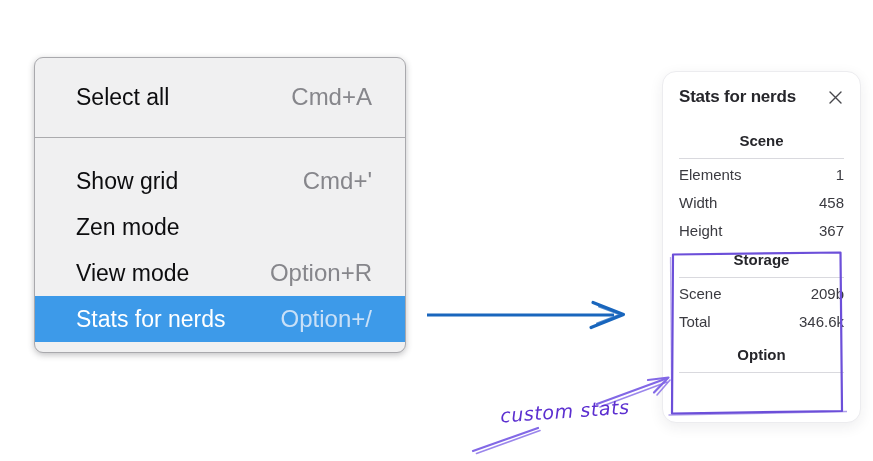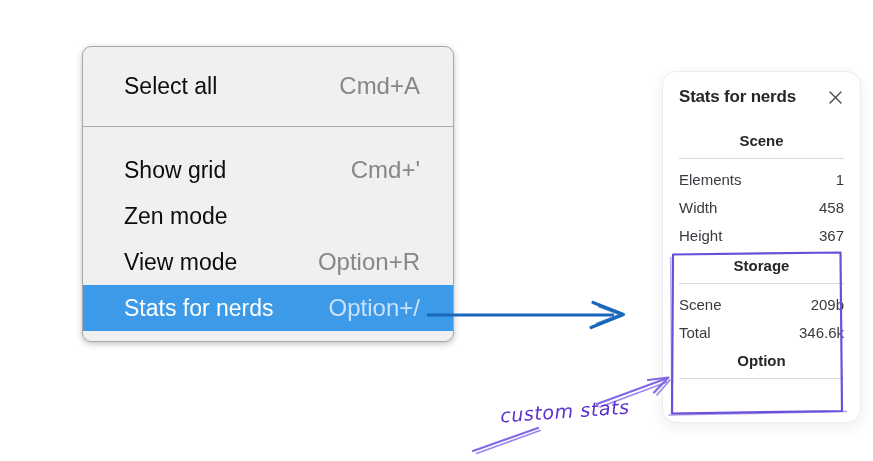--- a/index.html
+++ b/index.html
@@ -10,28 +10,27 @@
     position: relative;
     width: 873px;
     height: 461px;
     background: #ffffff;
     overflow: hidden;
   }
 
   
   .context-menu {
     position: absolute;
-    left: 34px; top: 46px;
+    left: 34px; top: 57px;
     width: 372px; height: 296px;
     background: var(--menu-bg);
     border: 1.5px solid var(--menu-border);
     border-radius: 9px;
     box-shadow: 0 2px 6px rgba(50,50,55,0.30);
     overflow: hidden;
-    margin-left: 48px;
   }
   .menu-group-1 { padding: 16px 0 17px 0; border-bottom: 1px solid var(--menu-divider); }
   .menu-group-2 { padding: 20px 0 13px 0; }
   .menu-item {
     height: 46px;
     display: flex;
     align-items: center;
     justify-content: space-between;
     padding: 0 33px 0 41px;
     cursor: default;
@@ -70,31 +69,31 @@
   }
   .section-heading {
     text-align: center;
     font-weight: bold;
     font-size: 15px;
     color: var(--panel-heading);
     height: 24px;
     line-height: 24px;
   }
   .sh-scene   { margin-top: 20px; }
-  .sh-storage { margin-top: 10px; }
+  .sh-storage { margin-top: 4px; }
   .sh-version { margin-top: 8px; }
   .panel-hr {
     border: none;
     border-top: 1px solid var(--panel-divider);
     margin: 5px 0 1px 0;
   }
   .stat-row {
     display: flex;
     justify-content: space-between;
-    align-items: flex-end;
+    align-items: center;
     height: 28px;
   }
   .panel-note { height: 28px; line-height: 28px; }
 
   
   .overlay {
     position: absolute;
     left: 0; top: 0;
     width: 873px; height: 461px;
     pointer-events: none;

